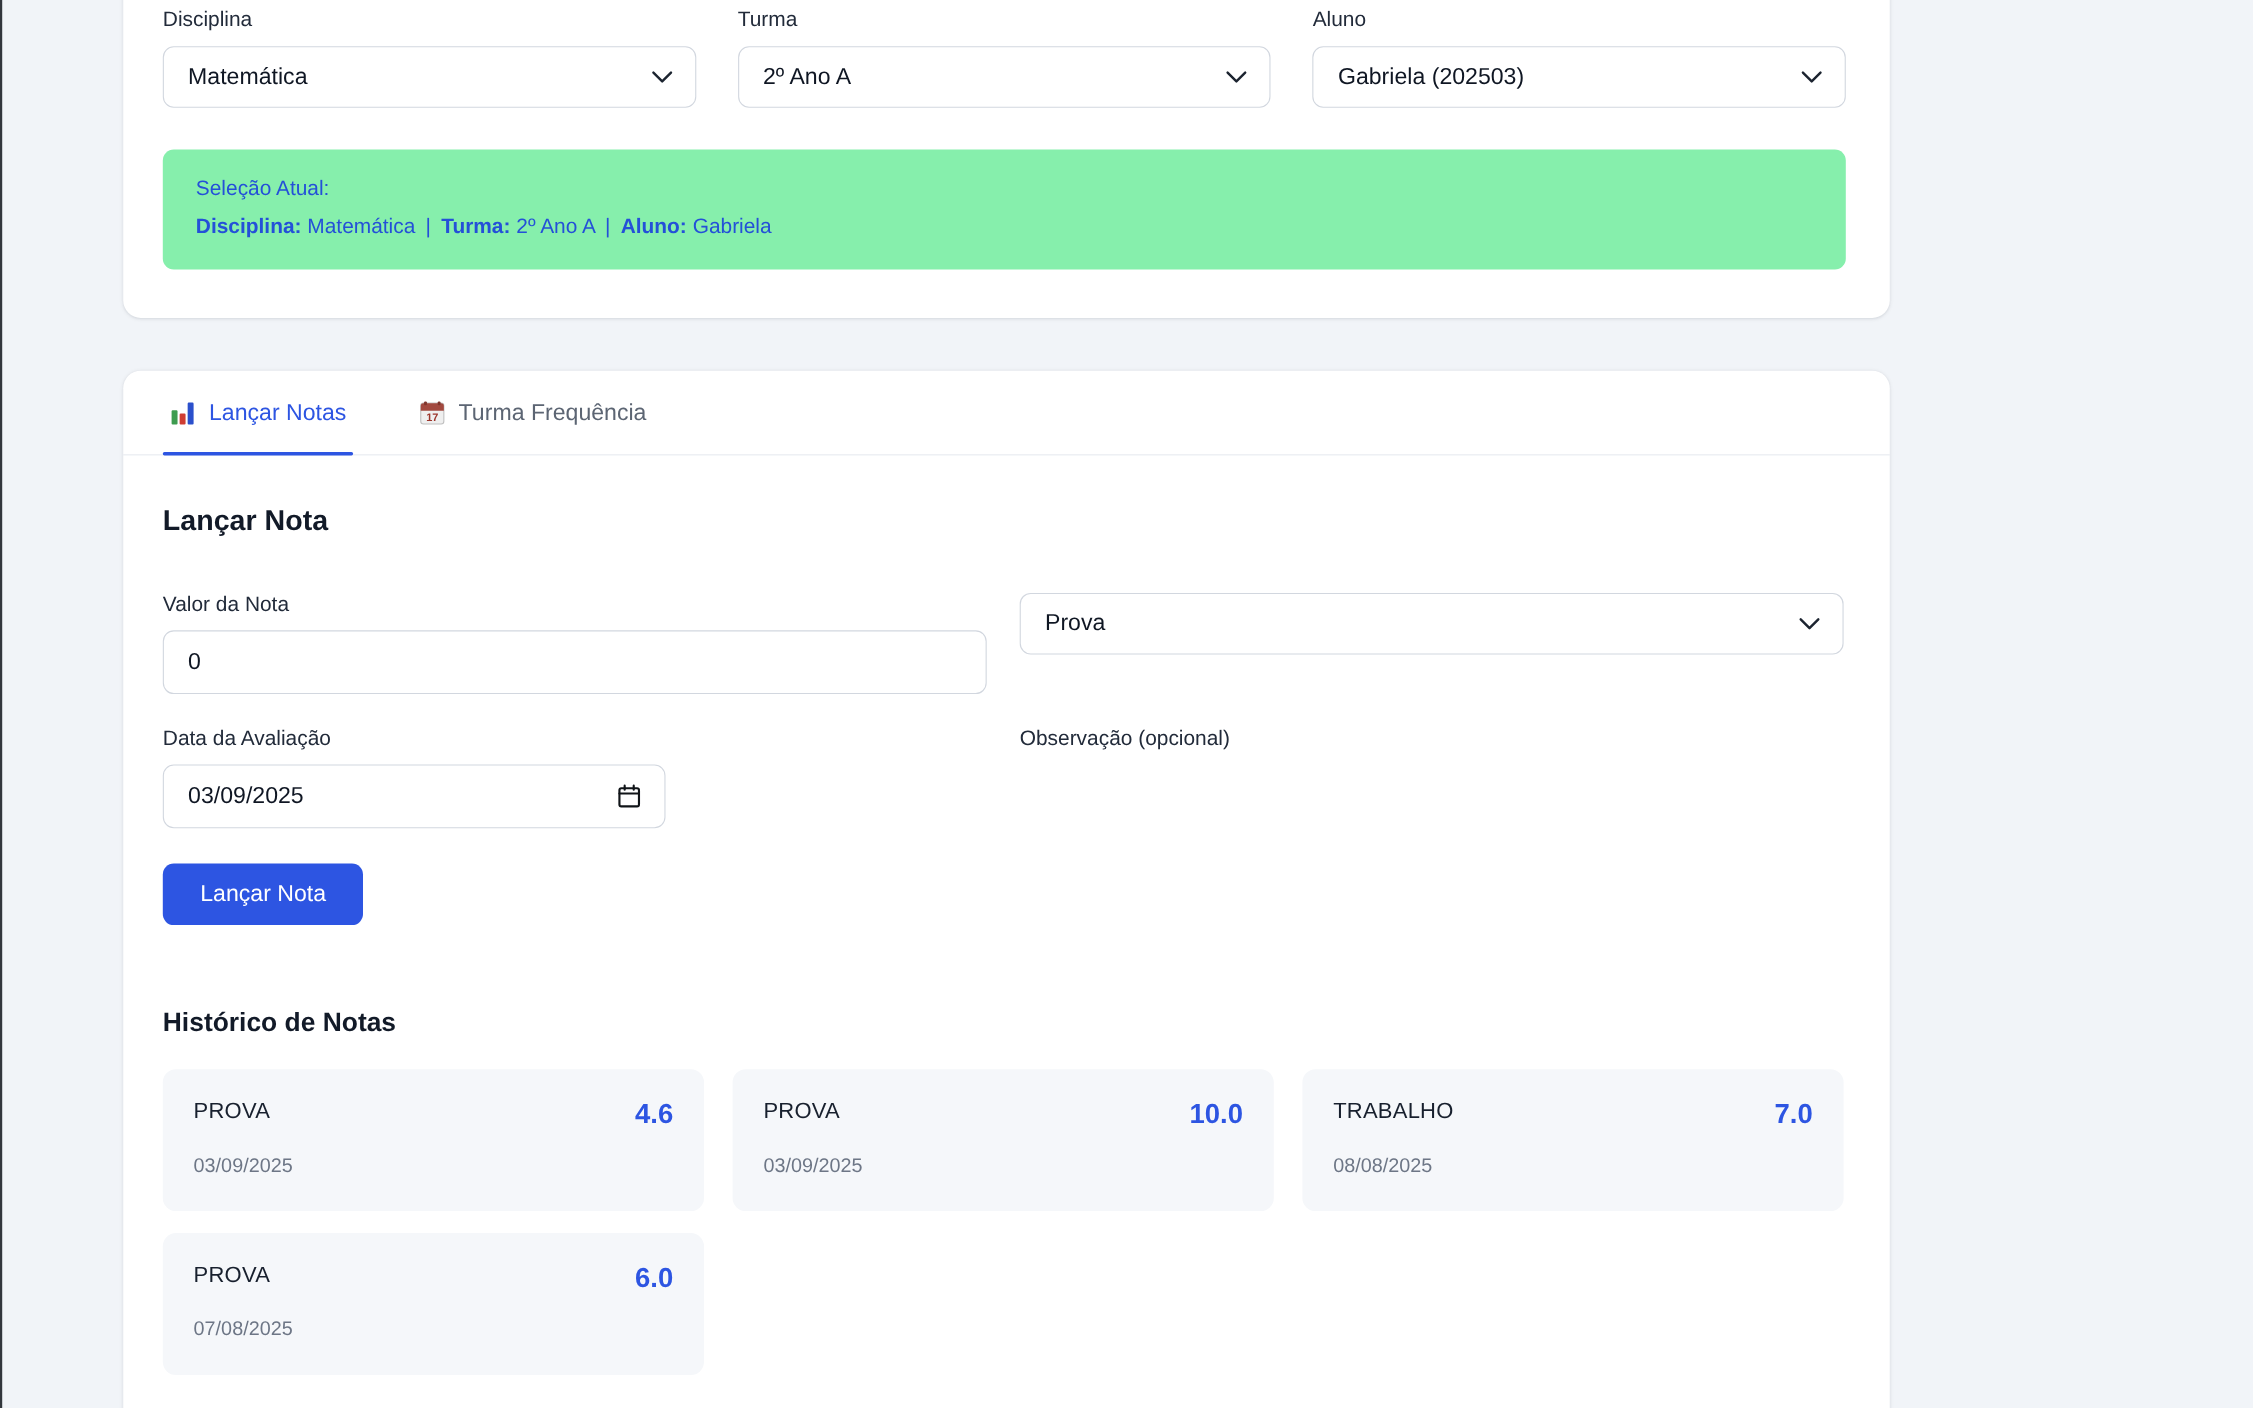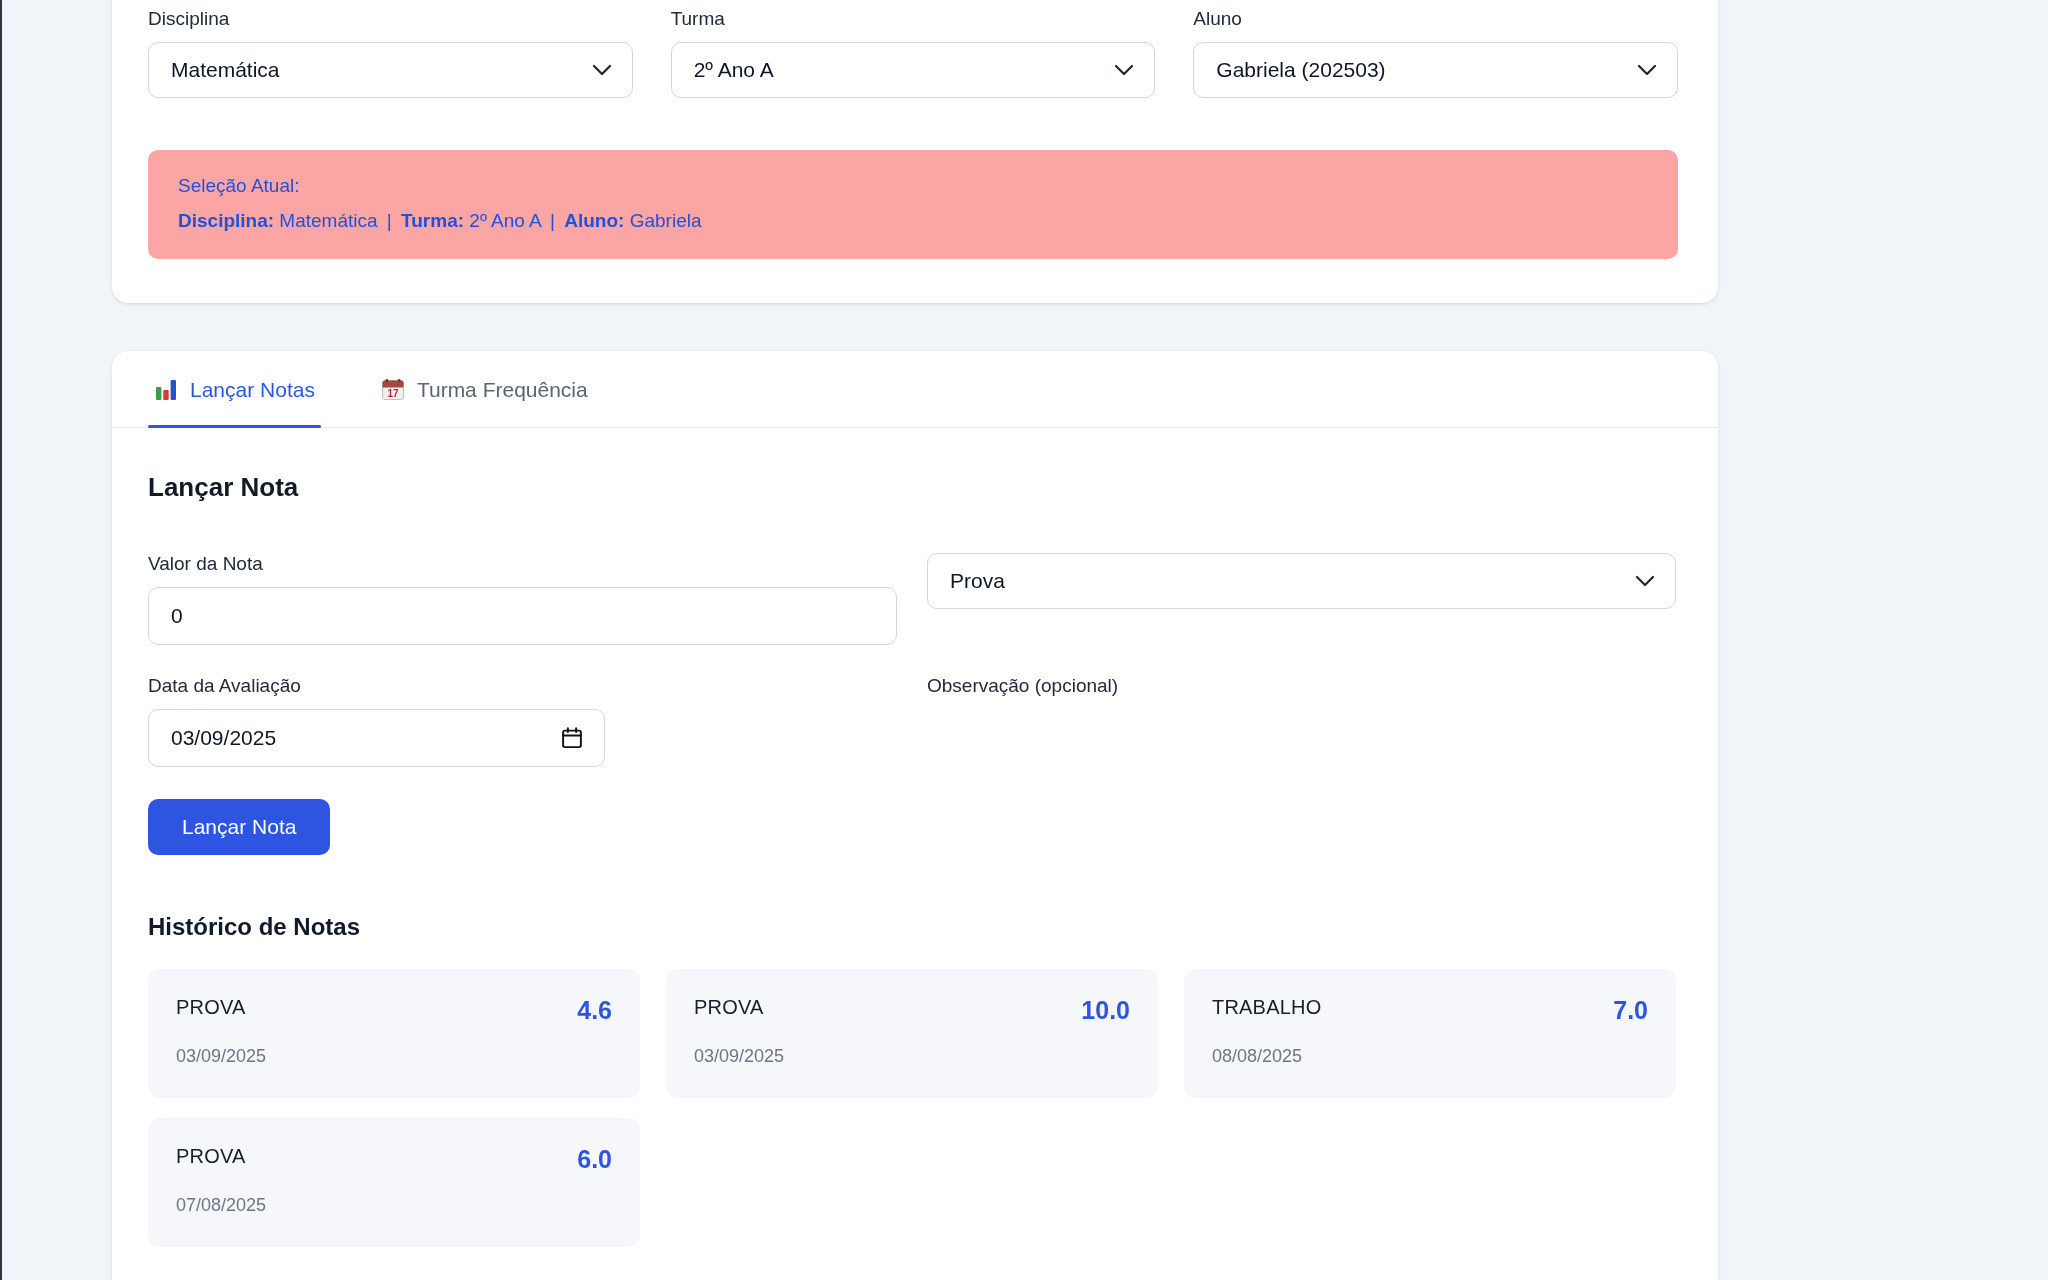--- a/index.html
+++ b/index.html
@@ -23,21 +23,21 @@
 
   .selector-grid { display:grid; grid-template-columns:repeat(3,1fr); gap:38px; }
   .field-label { font-size:19px; line-height:22px; color:#222b3a; margin-bottom:12px; display:block; }
   .select {
     height:56px; border:1px solid #d2d7df; border-radius:10px; background:#fff;
     display:flex; align-items:center; justify-content:space-between;
     padding:0 20px 0 22px; font-size:21px; font-weight:500; color:#0f1623; cursor:pointer;
   }
   .select .chev { flex:0 0 auto; margin-left:14px; display:flex; }
 
-  .info-box { margin-top:52px; background:#fca5a5; border-radius:10px; padding:25px 30px 27px; }
+  .info-box { margin-top:38px; background:#86efac; border-radius:10px; padding:25px 30px 27px; }
   .info-title { font-size:19px; color:#2450d8; }
   .info-line { margin-top:13px; font-size:19px; color:#2450d8; }
   .info-line b { font-weight:700; }
   .info-sep { padding:0 4px; }
 
   .card-main { margin-top:48px; padding-bottom:58px; }
   .tabs { display:flex; gap:54px; padding:0 36px; border-bottom:1px solid #e7eaef; }
   .tab {
     display:flex; align-items:flex-start; gap:12px;
     padding:27px 6px 25px; font-size:21px; color:#5c6573;
@@ -64,21 +64,21 @@
   .date-wrap { position:relative; width:457px; }
   .date-wrap .input { padding-right:64px; }
   .date-glyph { position:absolute; right:20px; top:50%; transform:translateY(-50%); display:flex; }
 
   .submit-btn {
     margin-top:32px; height:56px; padding:0 34px;
     background:#2d55e2; color:#ffffff; font-size:21px; font-weight:500;
     border:none; border-radius:10px; cursor:pointer; font-family:inherit;
   }
 
-  .history-title { margin-top:58px; font-size:24px; font-weight:700; color:#121a28; }
+  .history-title { margin-top:75px; font-size:24px; font-weight:700; color:#121a28; }
   .history-grid { display:grid; grid-template-columns:repeat(3,1fr); gap:20px 26px; margin-top:28px; }
   .grade-item { background:#f5f7fa; border-radius:12px; padding:27px 28px 31px; }
   .grade-head { display:flex; justify-content:space-between; align-items:flex-start; }
   .grade-type { font-size:20px; font-weight:500; color:#18202e; letter-spacing:.2px; }
   .grade-value { font-size:25px; font-weight:700; color:#2d55e2; }
   .grade-date { margin-top:21px; font-size:18px; color:#6d7686; }
 </style>
 </head>
 <body>
 

